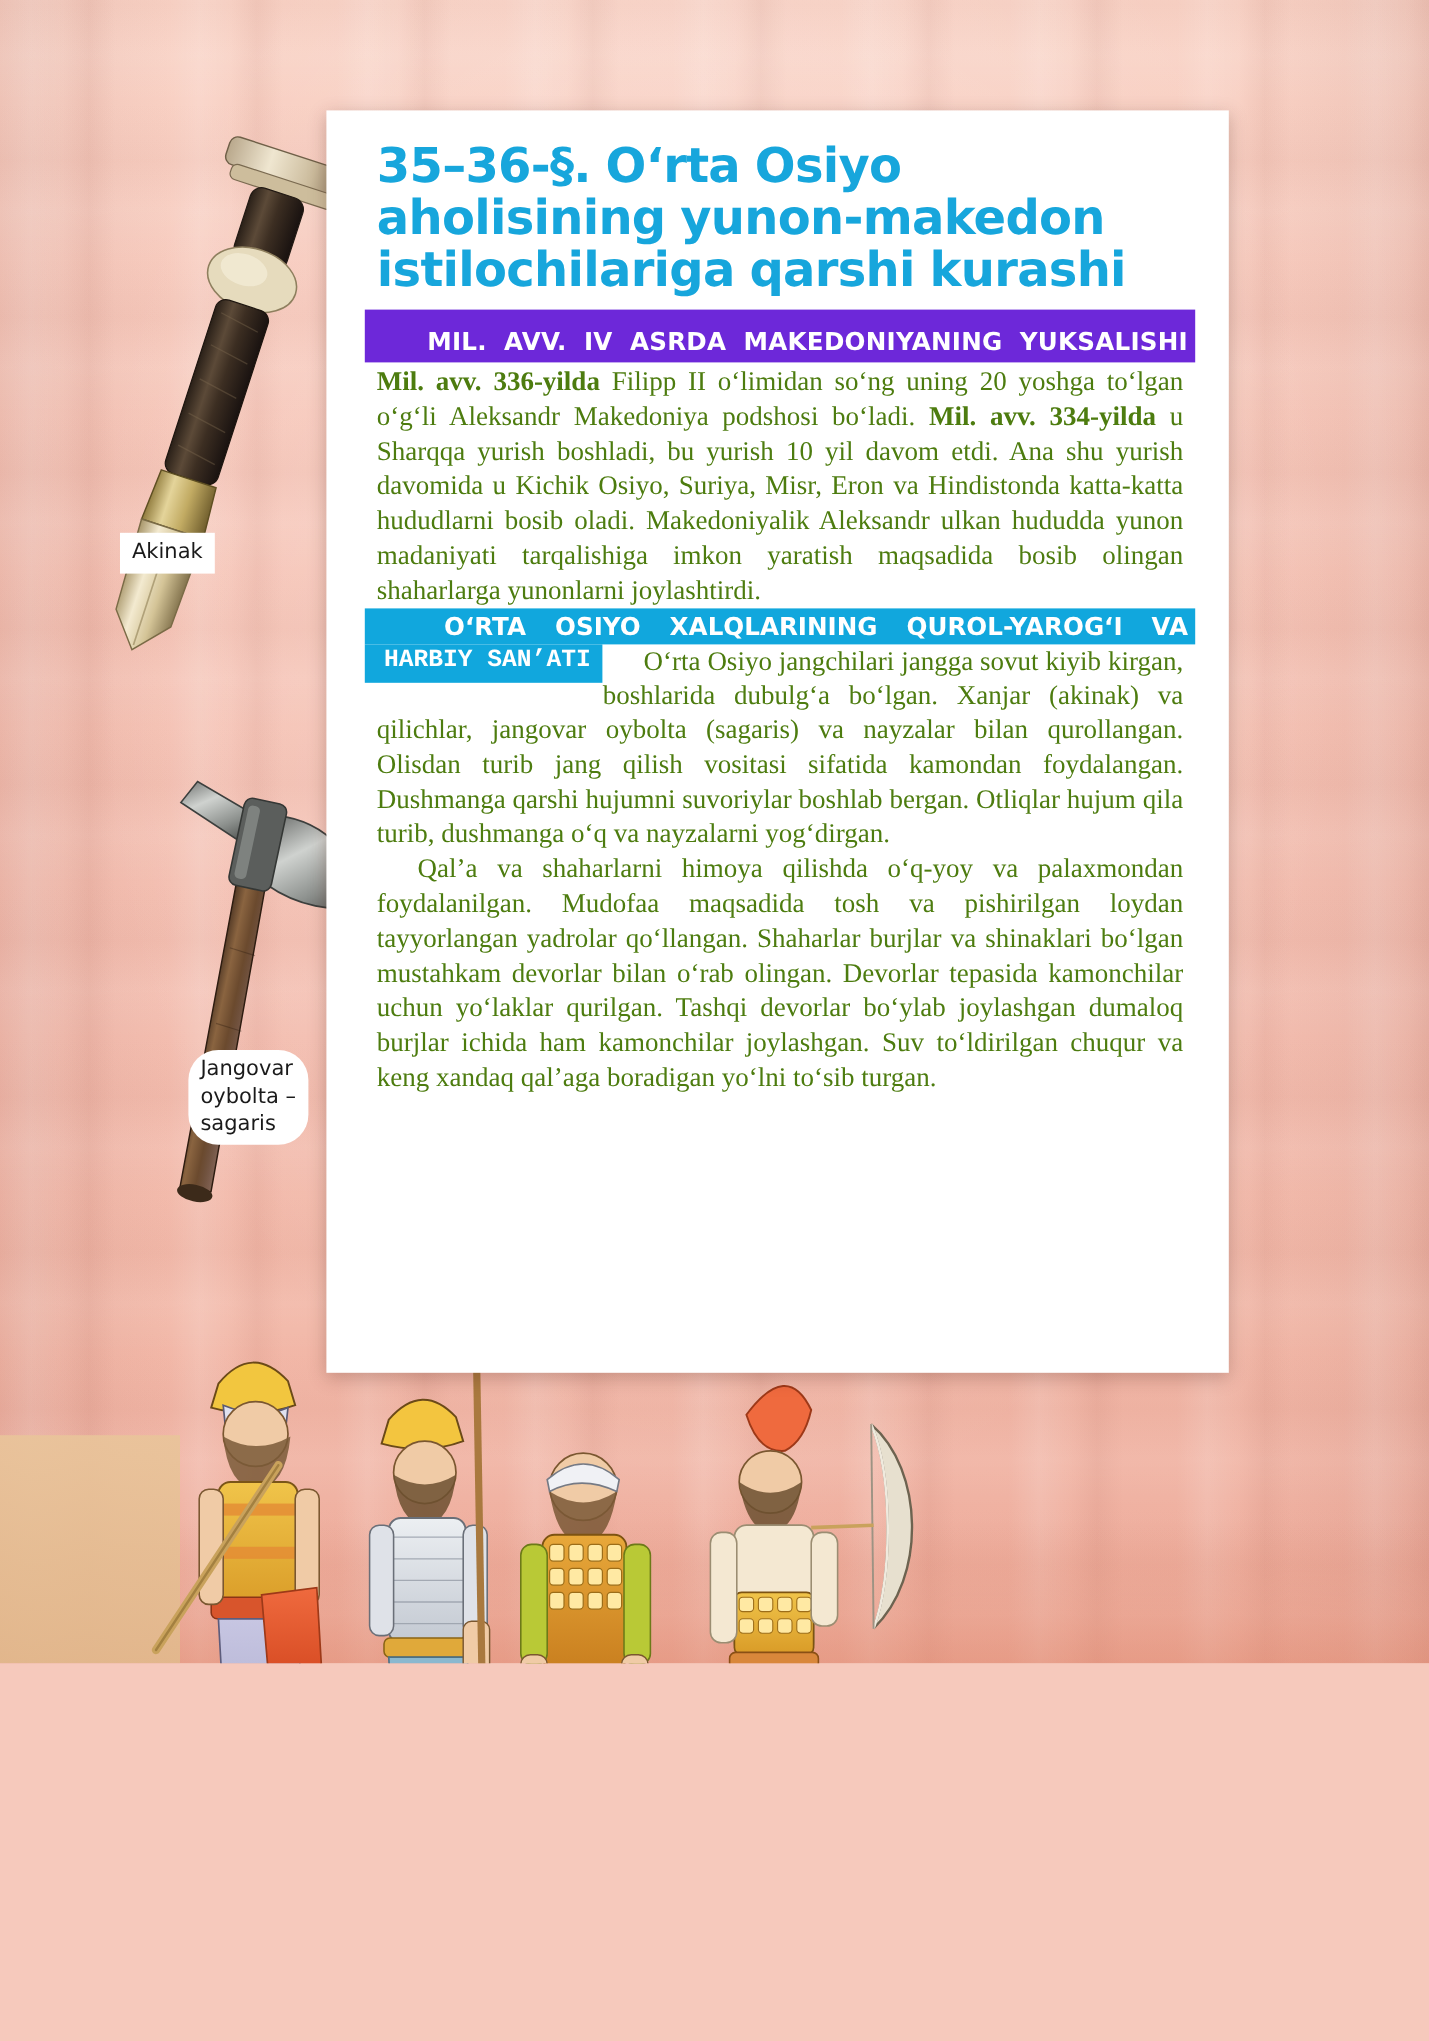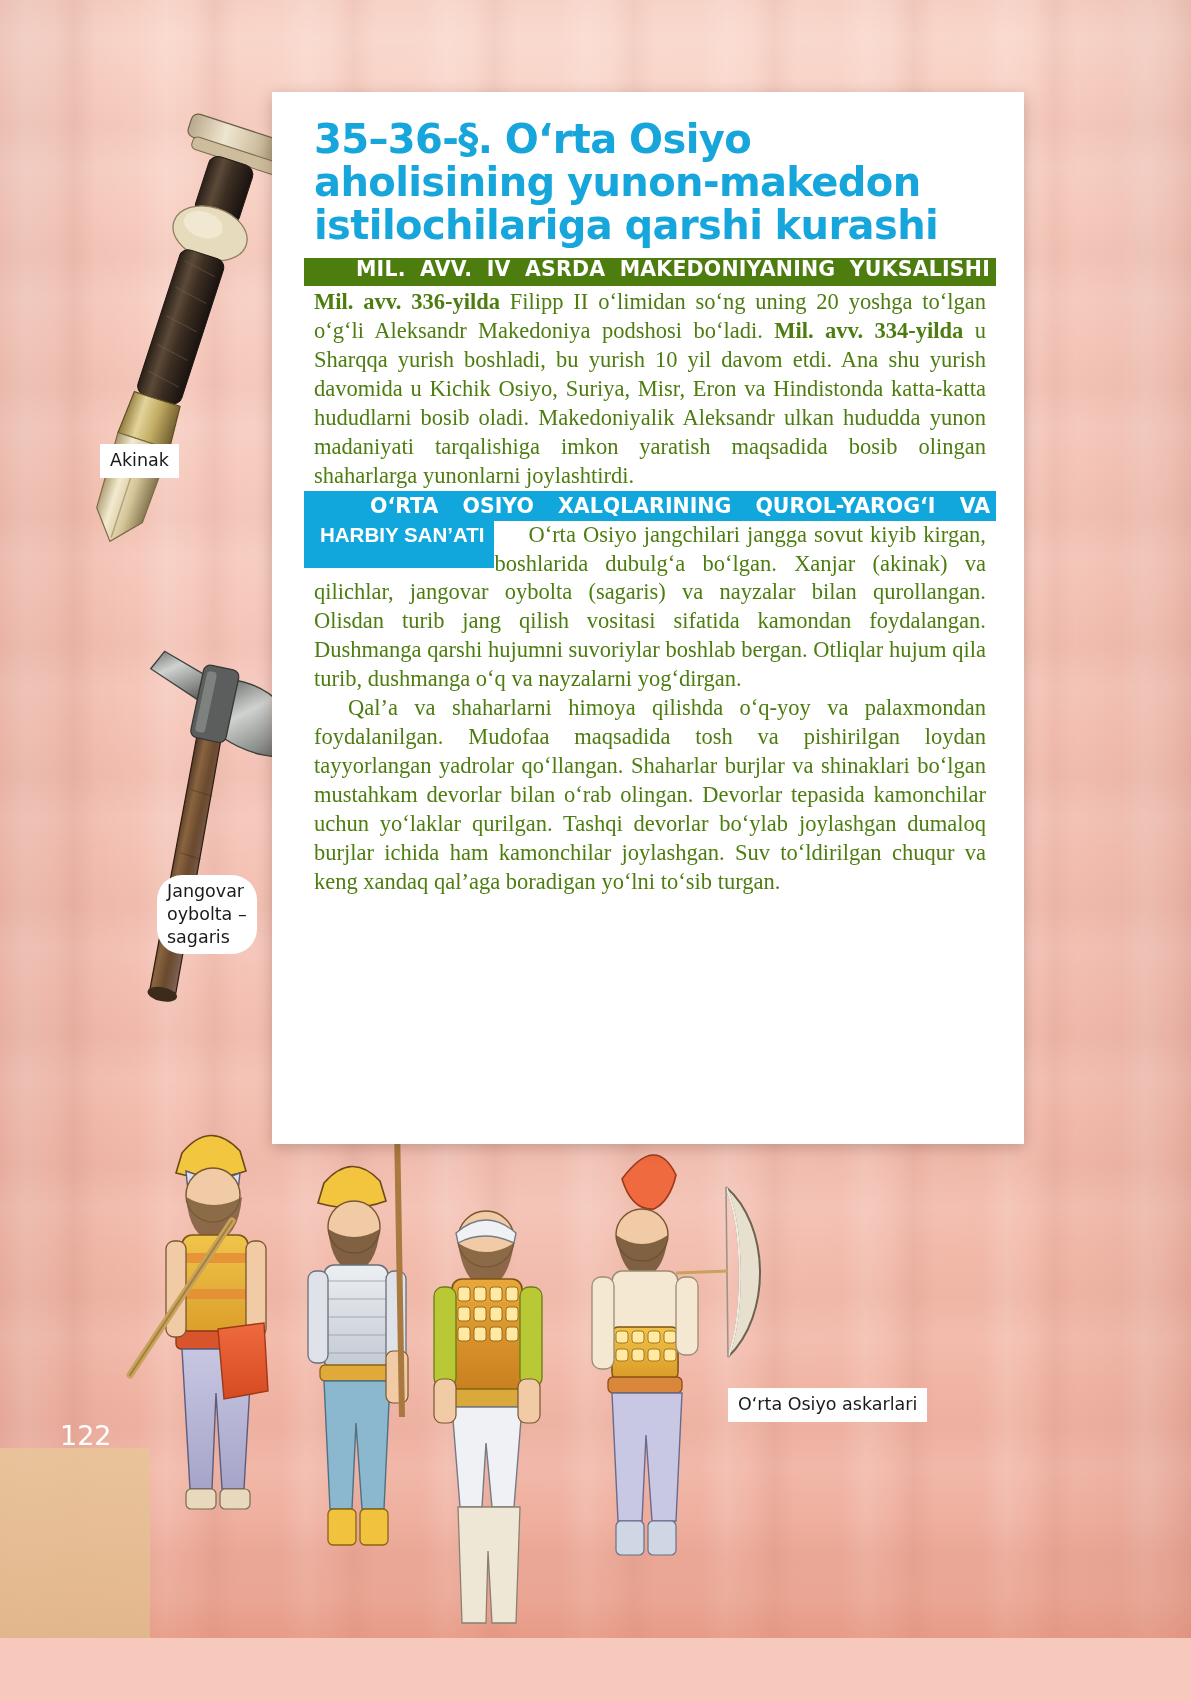--- a/index.html
+++ b/index.html
@@ -14,21 +14,21 @@
     font-family: "Liberation Serif", serif;
     position: relative;
     background: #f6c9bc;
   }
 
   
   #page {
     position: absolute;
     inset: 0;
     width: 1191px;
-    height: 1638px;
+    height: 1386px;
     overflow: hidden;
     background:
       linear-gradient(180deg,
         #f9d3c6 0%,
         #f7cabd 18%,
         #f5c2b4 40%,
         #f3bdaf 62%,
         #f2b8a8 80%,
         #eeac9c 100%);
   }
@@ -103,27 +103,27 @@
     font-size: 40px;
     line-height: 1.07;
     color: #17a6dc;
     letter-spacing: -0.6px;
     margin-bottom: 12px;
     word-spacing: -1px;
   }
 
   
   .section-bar {
-    background: #4d7c0f;
+    background: #6d28d9;
     color: #ffffff;
     font-family: "DejaVu Sans", sans-serif;
     font-weight: bold;
     font-size: 20.5px;
     letter-spacing: .2px;
-    padding: 0 6px 5px 6px;
+    padding: 16px 6px 5px 6px;
     margin: 0 0 2px -10px;
     width: calc(100% + 20px);
     text-align: justify;
     text-align-last: justify;
     line-height: 1.12;
   }
   .section-bar.indent-first { text-indent: 46px; }
 
   
   .bar2-wrap { margin: 0 0 0 -10px; width: calc(100% + 20px); border-radius: 11px; }
@@ -136,24 +136,24 @@
     padding: 4px 6px 3px 6px;
     text-indent: 60px;
     text-align: justify;
     text-align-last: justify;
     line-height: 1.12;
   }
   .bar2-line2-float {
     float: left;
     background: #11a7dd;
     color: #fff;
-    font-family: Liberation Sans, sans-serif;
+    font-family: Liberation Mono, monospace;
     font-weight: bold;
     font-size: 20.5px;
-    padding: 3px 10px 21px 16px;
+    padding: 3px 10px 6px 16px;
     margin-left: -10px;
     line-height: 1.12;
   }
 
   
   .body-p {
     font-family: "Liberation Serif", serif;
     font-size: 22.5px;
     line-height: 1.285;
     color: #4d7c0f;

